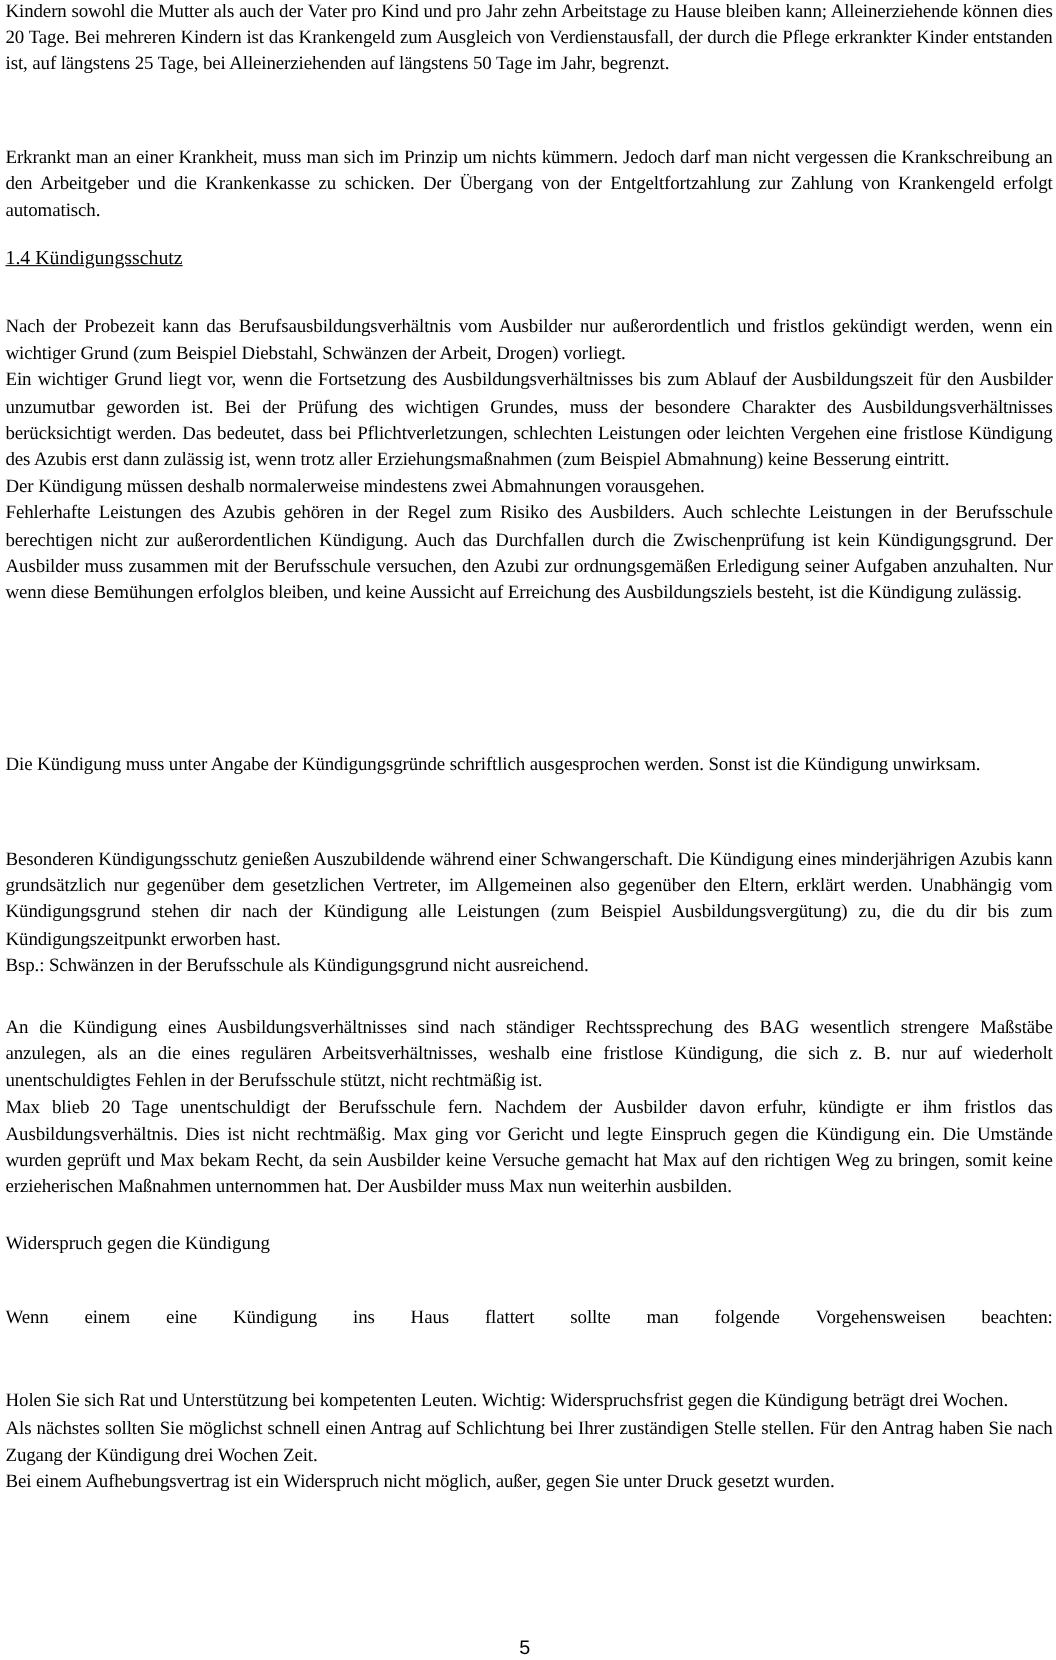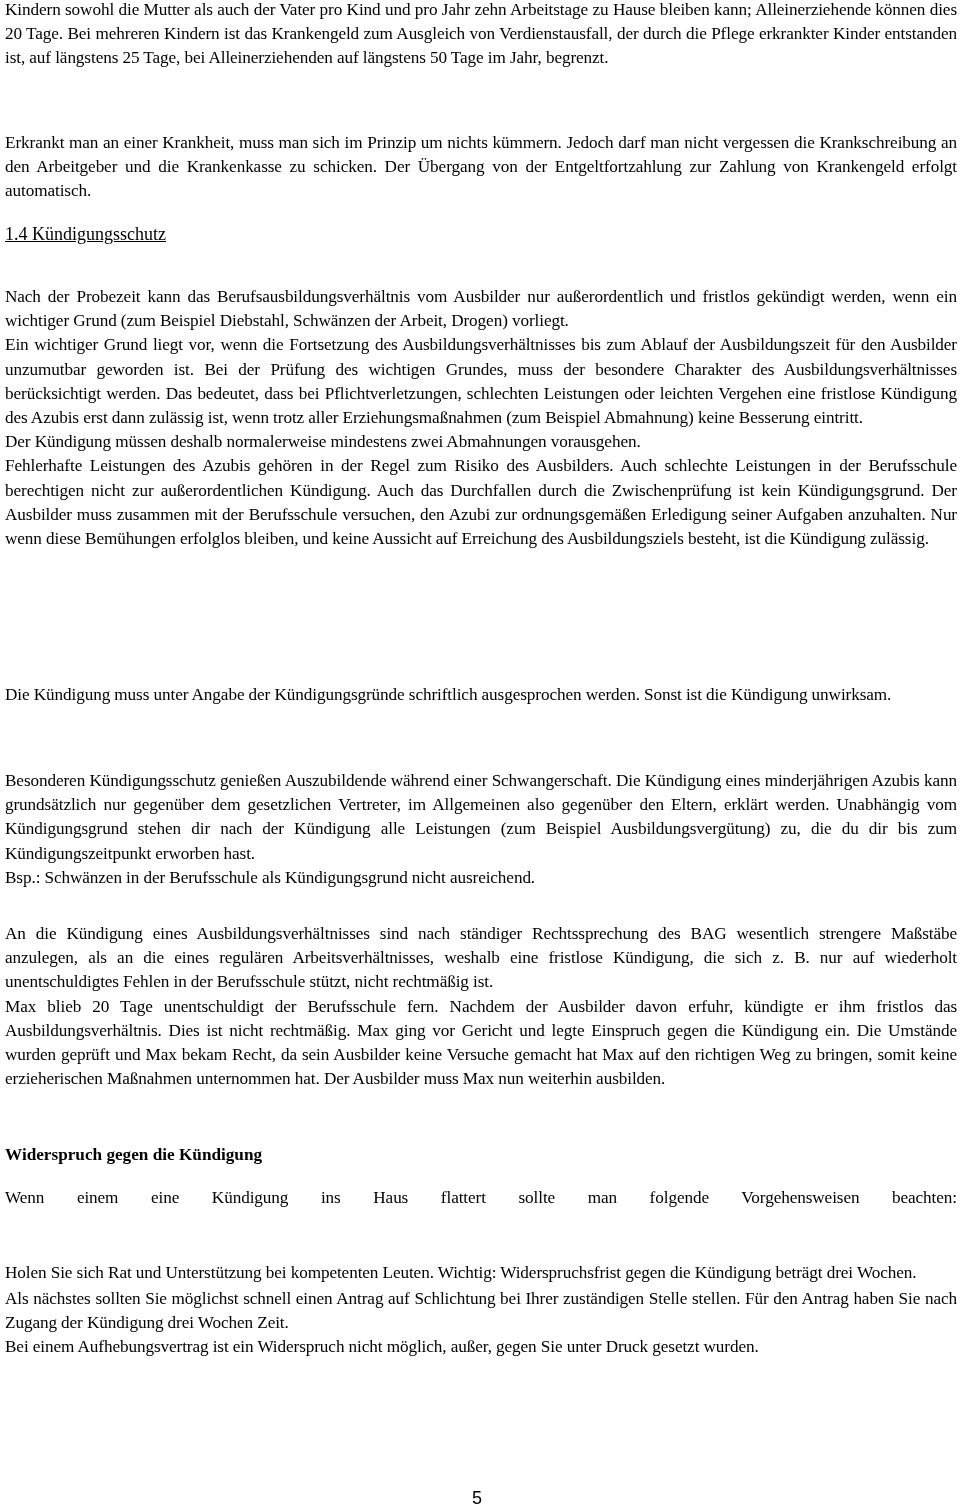--- a/index.html
+++ b/index.html
@@ -8,21 +8,21 @@
     font-family: "Liberation Serif", "DejaVu Serif", serif;
     color: #000;
   }
   .page { position: absolute; left: 5px; top: 0; width: 952px; }
   p {
     margin: 0; font-size: 17.2px; line-height: 24.2px;
     text-align: justify; letter-spacing: -0.1px;
   }
   .block { position: absolute; left: 0; width: 952px; }
   .heading-u { font-size: 18px; text-decoration: underline; line-height: 28px; }
-  .heading-b { font-weight: bold; font-size: 17.2px; line-height: 24px; margin-top: 25px; }
+  .heading-b { font-weight: normal; font-size: 17.2px; line-height: 24px; }
   .last-left { text-align-last: left; }
   .just-all { text-align-last: justify; margin-top: 20px; }
   .pagenum {
     position: absolute; top: 1488px; left: 472px;
     font-family: "Liberation Sans", "DejaVu Sans", sans-serif; font-size: 18px;
   }
 </style>
 </head>
 <body>
 

